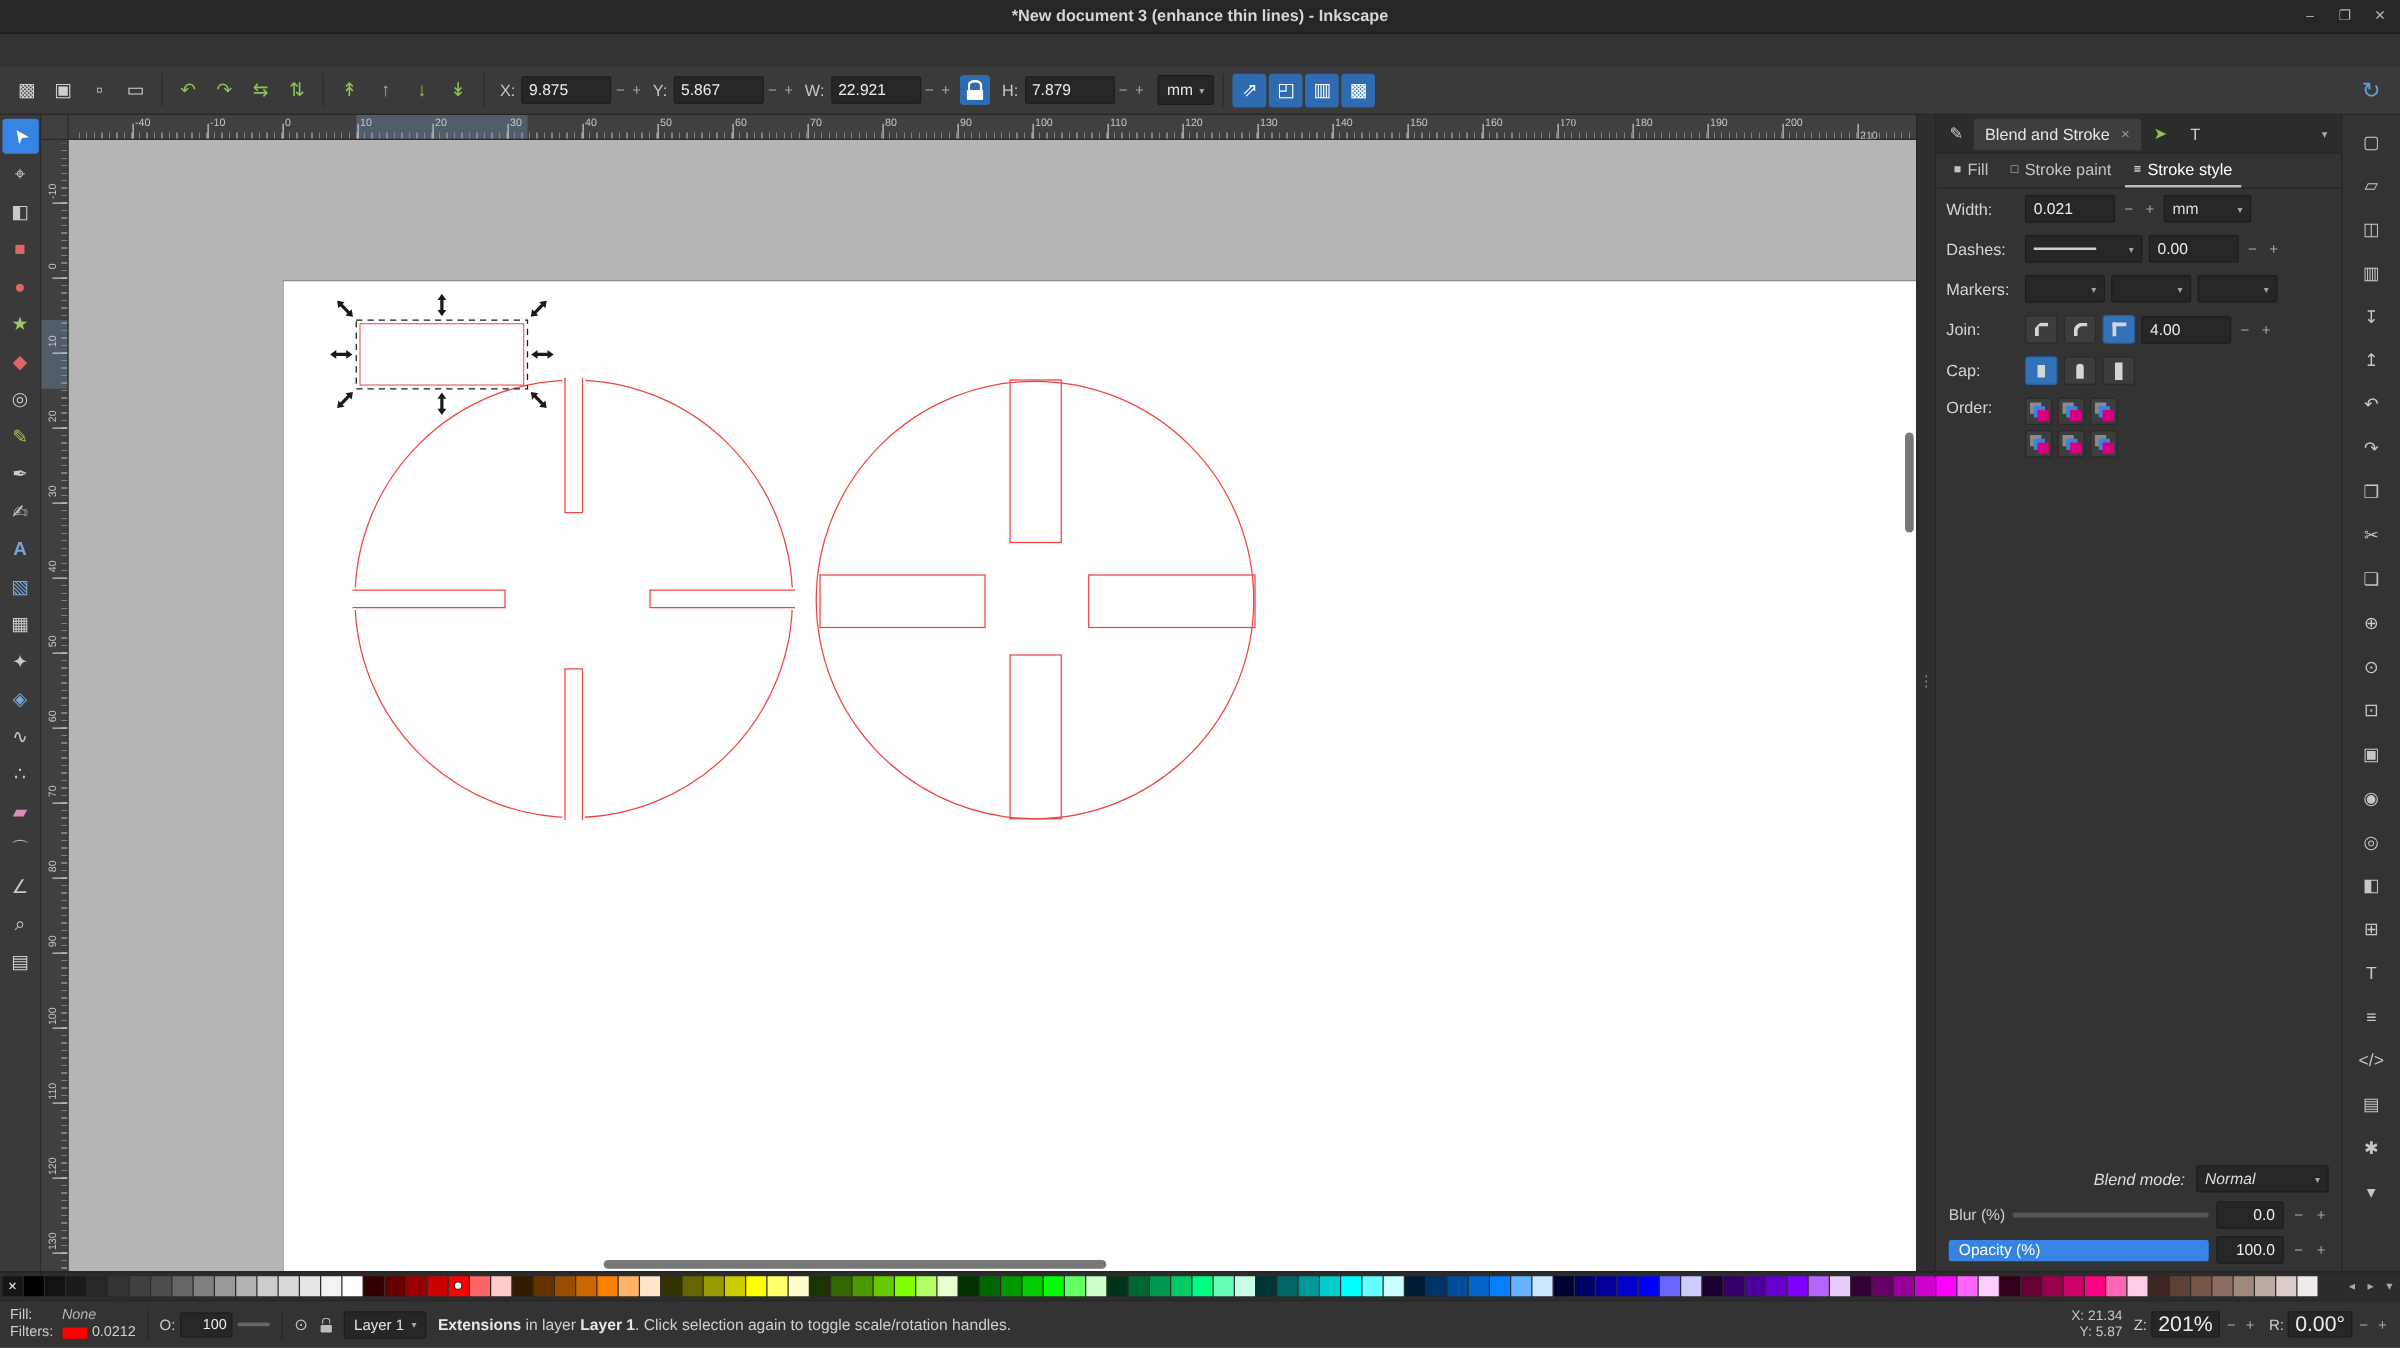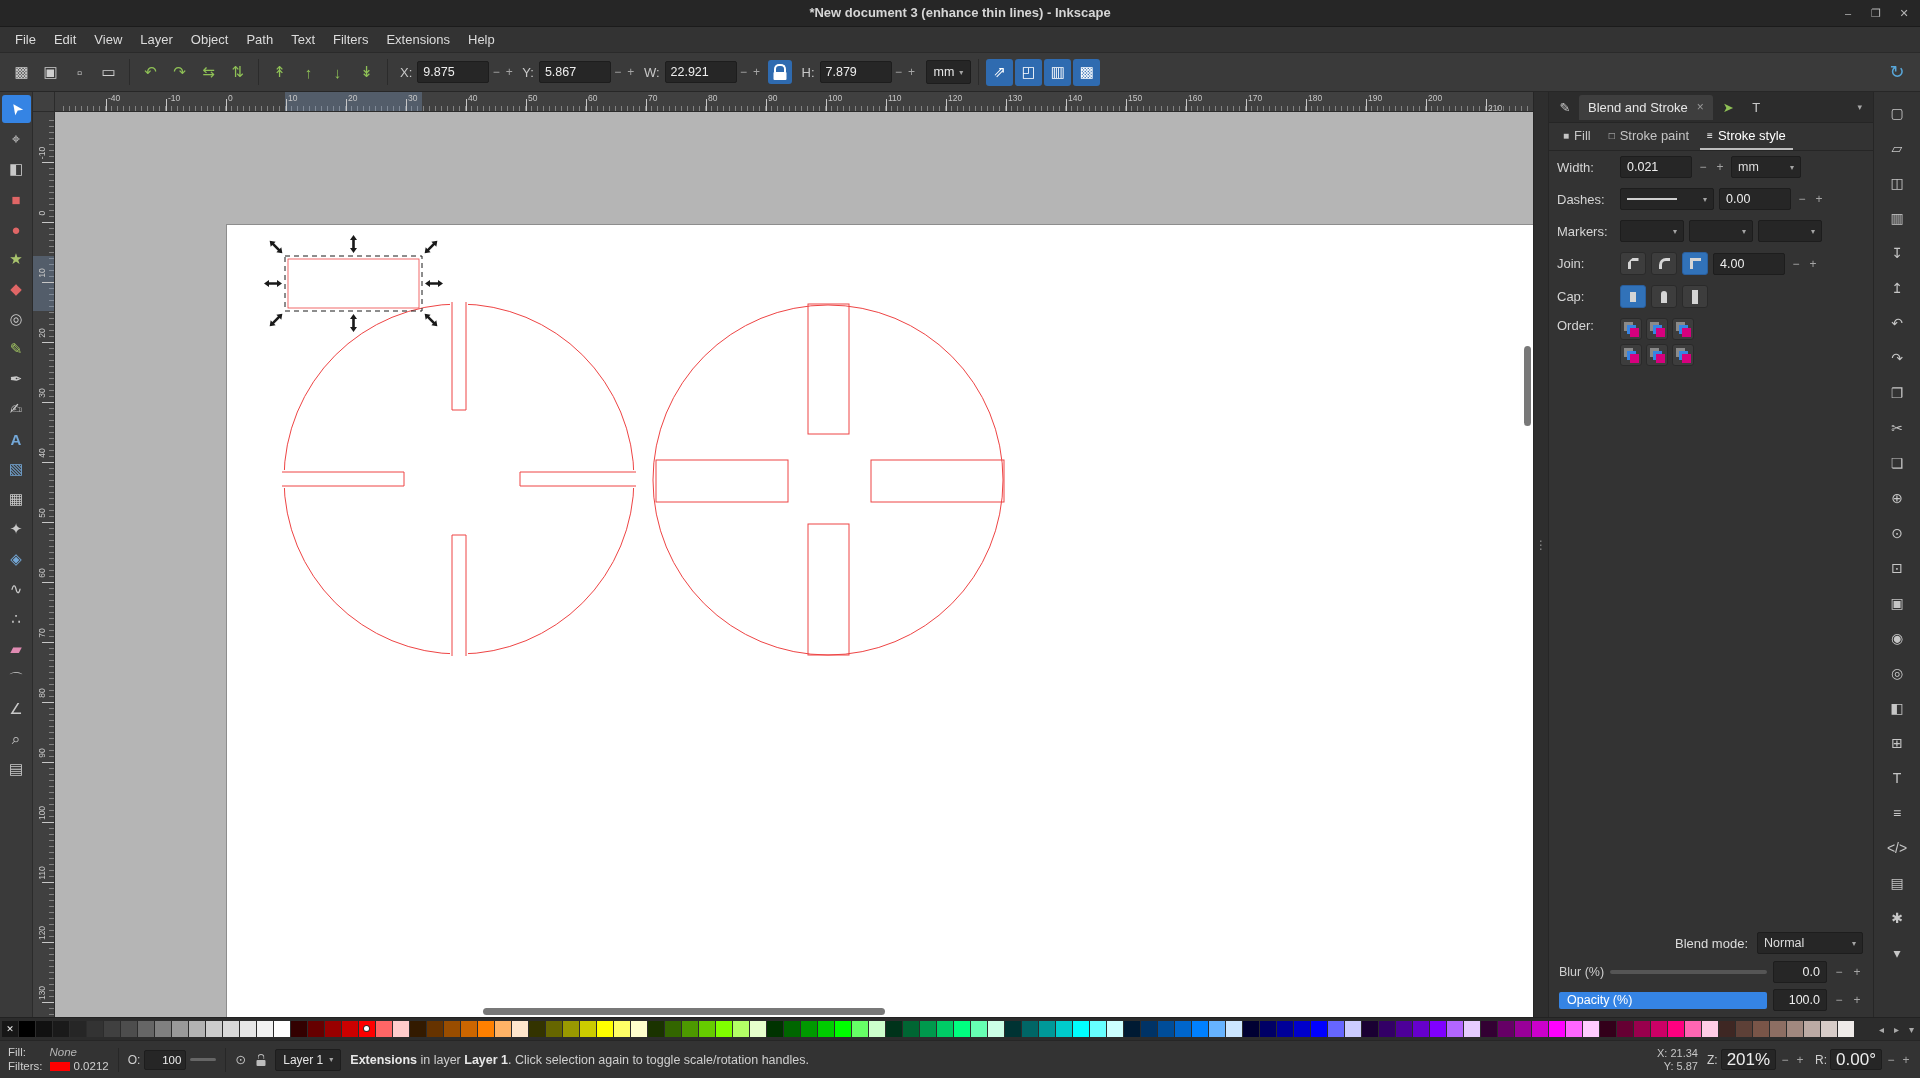--- a/index.html
+++ b/index.html
@@ -91,21 +91,21 @@
   .ci.roundc{height:12px;border-radius:3px 3px 0 0;}
   .ci.squarec{height:14px;}
   .ord-rows{display:flex;flex-direction:column;gap:4px;}
   .ord-row{display:flex;gap:4px;}
   .ord{width:22px;height:22px;position:relative;border-radius:3px;background:#3d3d3d;border:1px solid #2a2a2a;box-sizing:border-box;}
   .ord i{position:absolute;width:9px;height:9px;display:block;}
   .ord .s1{left:3px;top:3px;background:#8a8a8a;}
   .ord .s2{left:6px;top:6px;background:#3584e4;}
   .ord .s3{left:9px;top:9px;background:#d6007e;}
   .panel-bottom{position:absolute;left:0;right:0;bottom:3px;}
-  .blend-row{display:flex;align-items:center;justify-content:flex-end;gap:9px;padding:4px 10px;}
+  .blend-row{display:flex;align-items:center;justify-content:flex-end;gap:9px;padding:4px 10px;font-style:italic;}
   .blend-dd{width:92px;}
   .blur-row,.op-row{display:flex;align-items:center;gap:6px;padding:3px 10px;}
   .blur-label{font-size:12.5px;color:#cfcfcf;flex:none;}
   .slider-track{flex:1;height:4px;background:#555;border-radius:2px;}
   .num-val{width:40px;text-align:right;}
   .op-bar{flex:1;height:17px;background:#3584e4;border-radius:2px;display:flex;align-items:center;padding:0 8px;color:#fff;font-size:12.5px;}
   
   .cmdstrip{position:absolute;left:1873px;top:92px;width:47px;height:925px;background:#333;border-left:1px solid #262626;box-sizing:border-box;display:flex;flex-direction:column;align-items:center;padding-top:8px;gap:9px;overflow:hidden;}
   .cmd{width:26px;height:26px;flex:none;display:flex;align-items:center;justify-content:center;color:#c6c6c6;font-size:14px;}
   
@@ -143,32 +143,20 @@
 
   <div class="titlebar">
     <div class="title">*New document 3 (enhance thin lines) - Inkscape</div>
     <div class="win-controls">
       <div class="win-btn">–</div>
       <div class="win-btn">❐</div>
       <div class="win-btn">✕</div>
     </div>
   </div>
 
-  <div class="menubar" id="menubar">
-      <div class="menu-item">File</div>
-      <div class="menu-item">Edit</div>
-      <div class="menu-item">View</div>
-      <div class="menu-item">Layer</div>
-      <div class="menu-item">Object</div>
-      <div class="menu-item">Path</div>
-      <div class="menu-item">Text</div>
-      <div class="menu-item">Filters</div>
-      <div class="menu-item">Extensions</div>
-      <div class="menu-item">Help</div>
-    </div>
 
   <div class="toolbar">
     <div class="tb-group" id="sel-btns">
         <div class="tb-btn">▩</div>
         <div class="tb-btn">▣</div>
         <div class="tb-btn">▫</div>
         <div class="tb-btn">▭</div>
       </div>
     <div class="tb-sep"></div>
     <div class="tb-group" id="xform-btns">
@@ -336,21 +324,21 @@
       <div class="hlabel" style="left: 893px;">120</div>
       <div class="htick" style="left: 951px;"></div>
       <div class="hlabel" style="left: 953px;">130</div>
       <div class="htick" style="left: 1011px;"></div>
       <div class="hlabel" style="left: 1013px;">140</div>
       <div class="htick" style="left: 1071px;"></div>
       <div class="hlabel" style="left: 1073px;">150</div>
       <div class="htick" style="left: 1131px;"></div>
       <div class="hlabel" style="left: 1133px;">160</div>
       <div class="htick" style="left: 1191px;"></div>
-      <div class="hlabel" style="left: 1193px;">170</div>
+      <div class="hlabel" style="left: 1193px; font-family: Liberation Serif, serif;">170</div>
       <div class="htick" style="left: 1251px;"></div>
       <div class="hlabel" style="left: 1253px;">180</div>
       <div class="htick" style="left: 1311px;"></div>
       <div class="hlabel" style="left: 1313px;">190</div>
       <div class="htick" style="left: 1371px;"></div>
       <div class="hlabel" style="left: 1373px;">200</div>
       <div class="htick" style="left: 1431px;"></div>
       <div class="hlabel" style="left: 1433px; margin-top: 10px;">210</div>
     </div>
   <div class="vruler" id="vruler">

